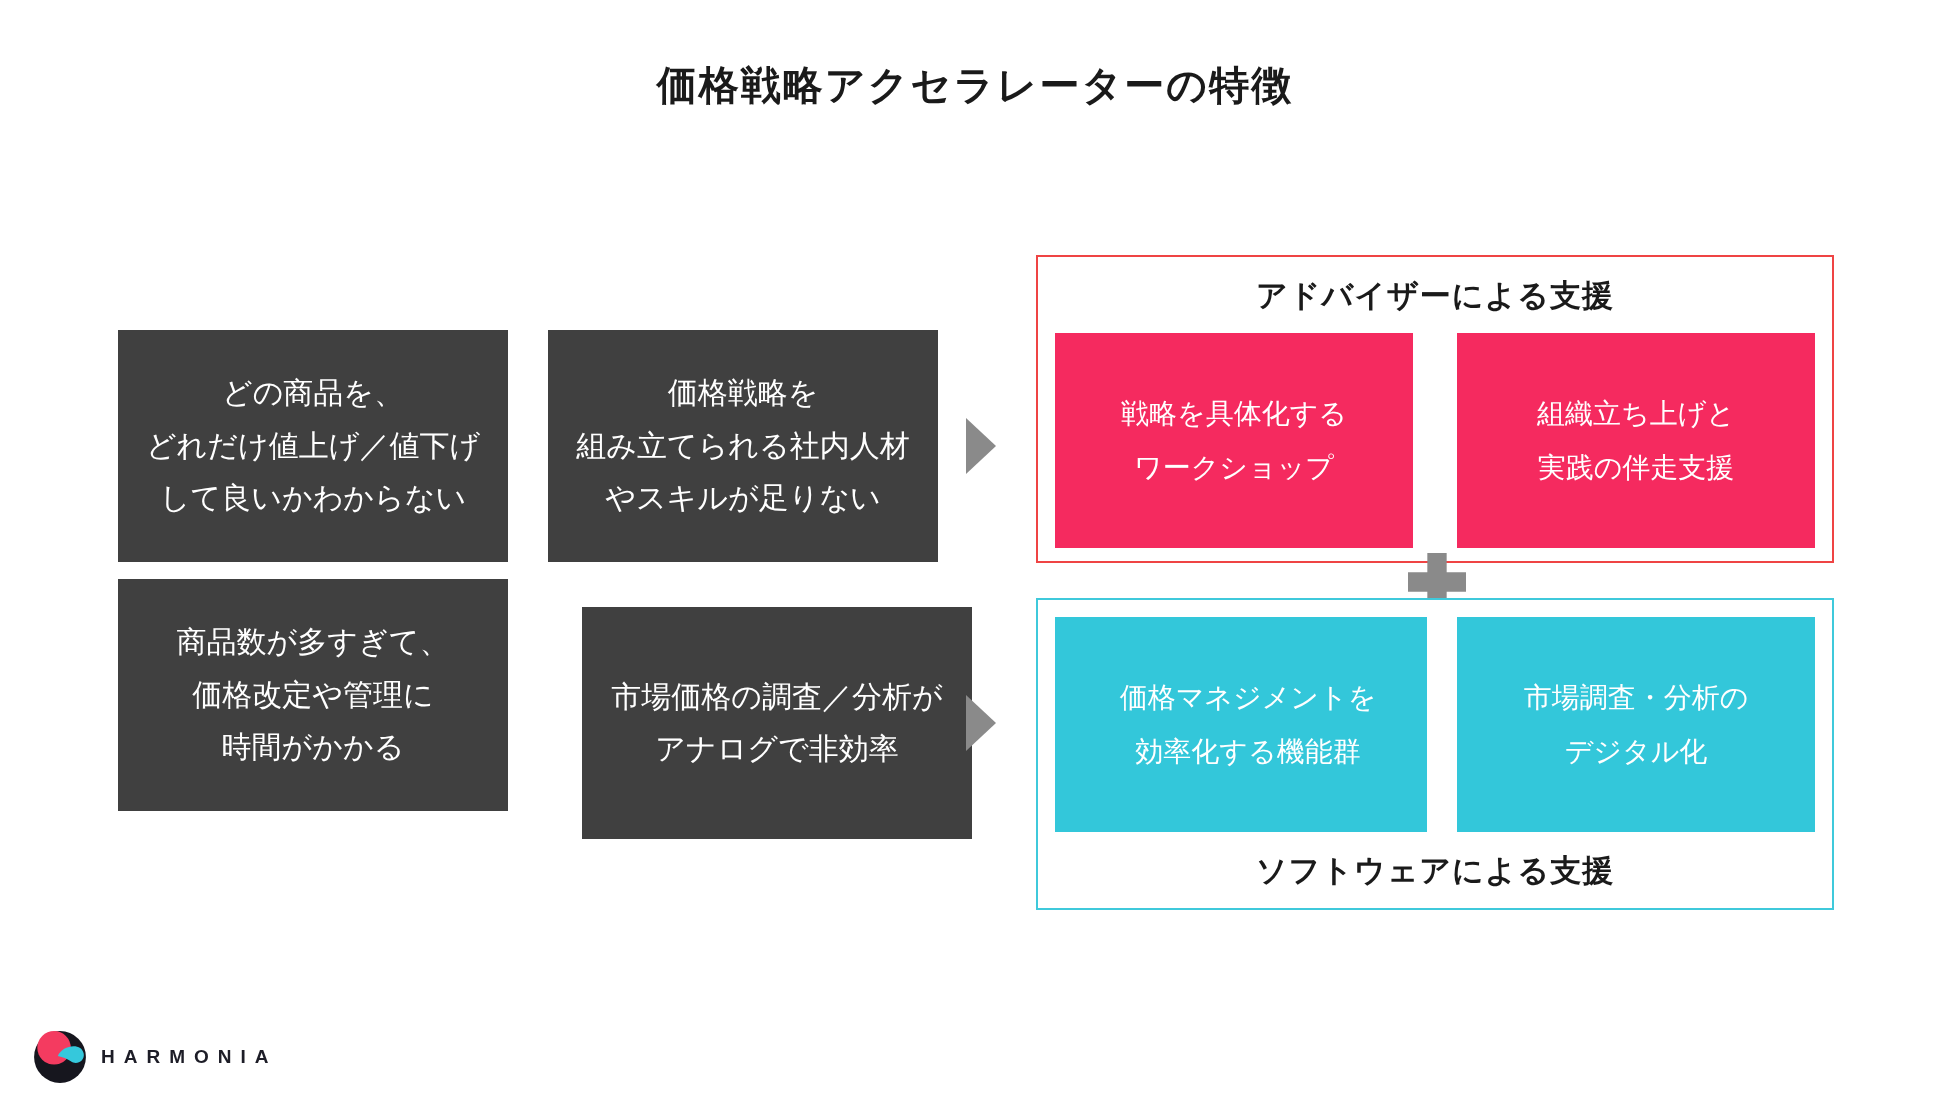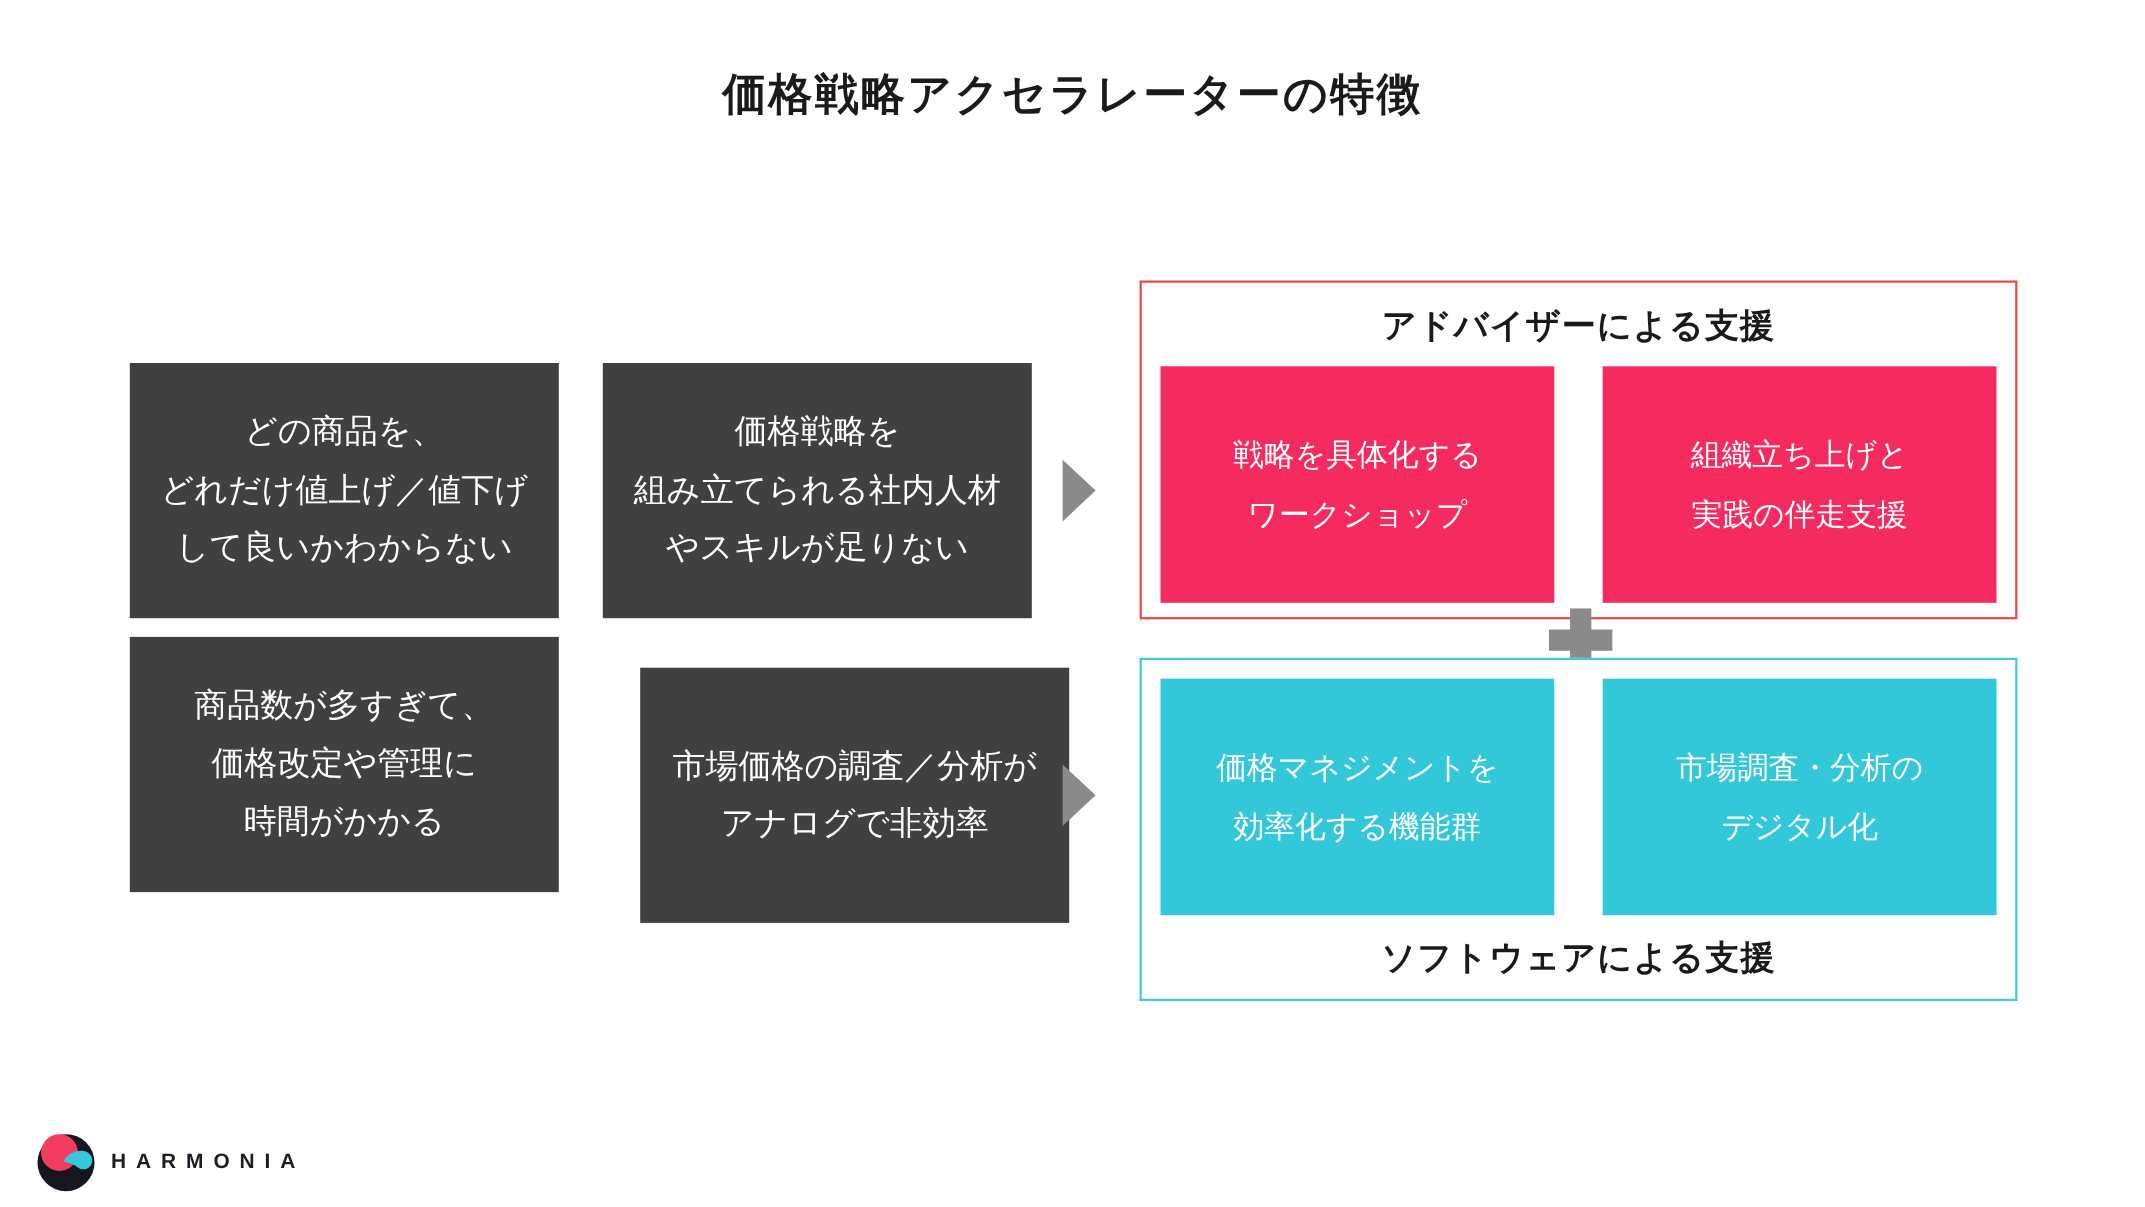--- a/index.html
+++ b/index.html
@@ -97,21 +97,21 @@
     flex-direction: column;
     align-items: center;
     justify-content: center;
     font-size: 28px;
     line-height: 1.9;
   }
   .pink  { background: #f52a5f; }
   .cyan  { background: #33c7da; }
   .sol-a { left: 17px;  top: 76px; }
   .sol-b { left: 419px; top: 76px; }
-  .sol-c { left: 17px;  top: 17px; }
+  .sol-c { left: 17px;  top: 17px; padding-left: 14px; }
   .sol-d { left: 419px; top: 17px; }
 
   
   .plus-wrap {
     position: absolute;
     left: 1408px; top: 553px;
     width: 58px; height: 58px;
   }
   .plus-wrap svg { display: block; width: 100%; height: 100%; }
 

